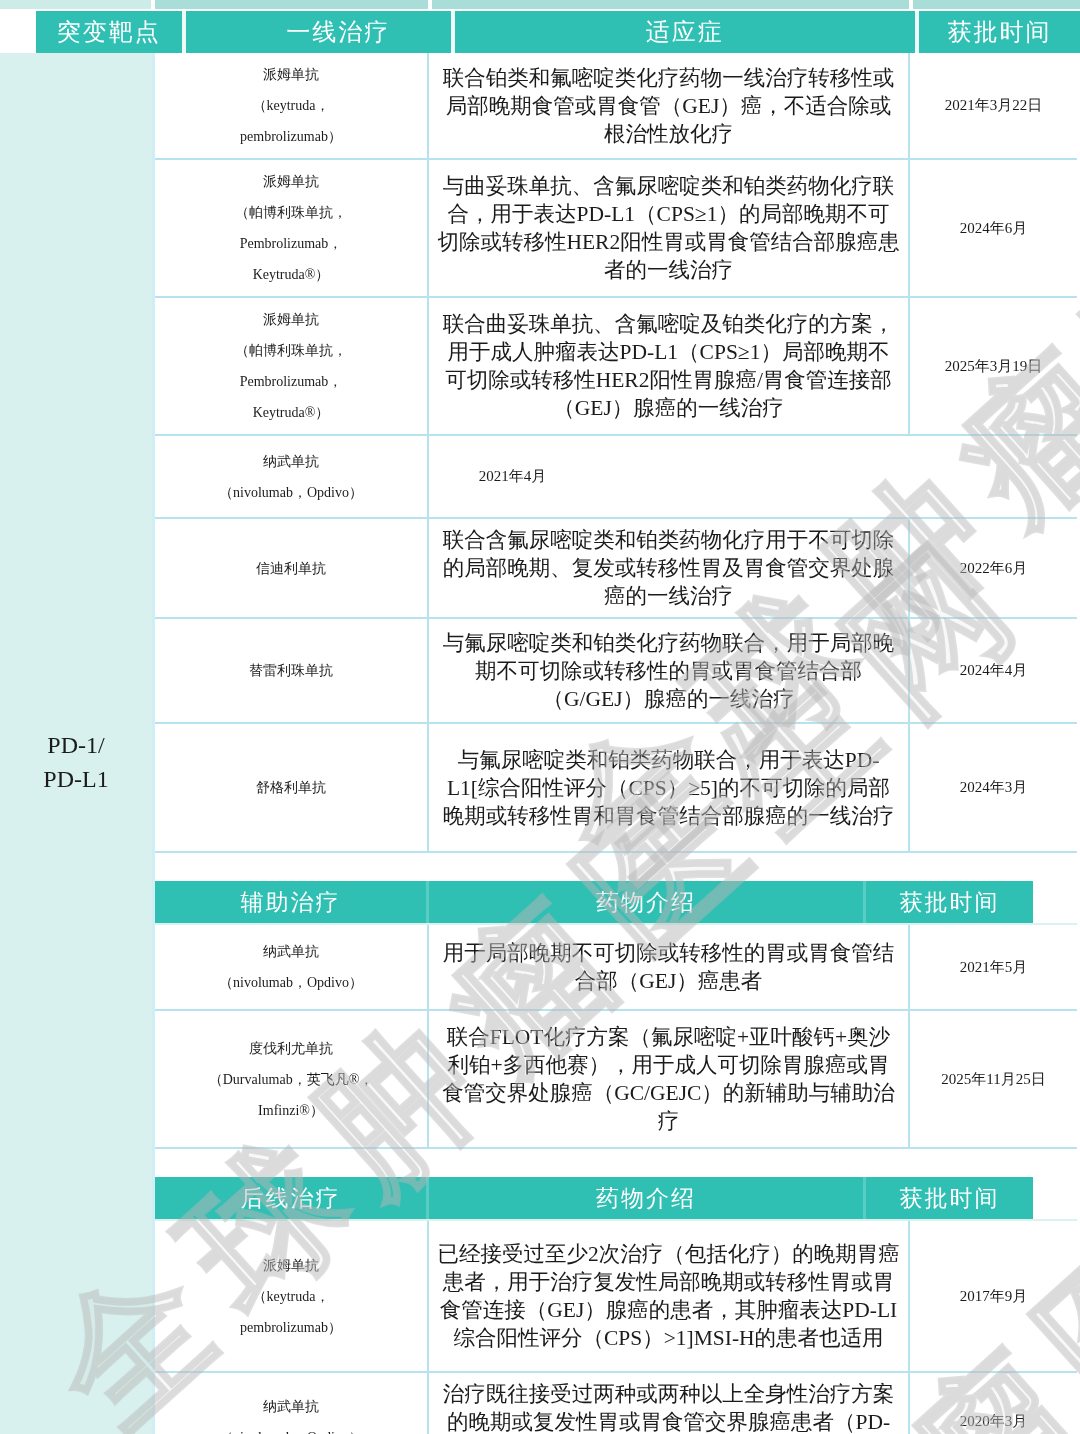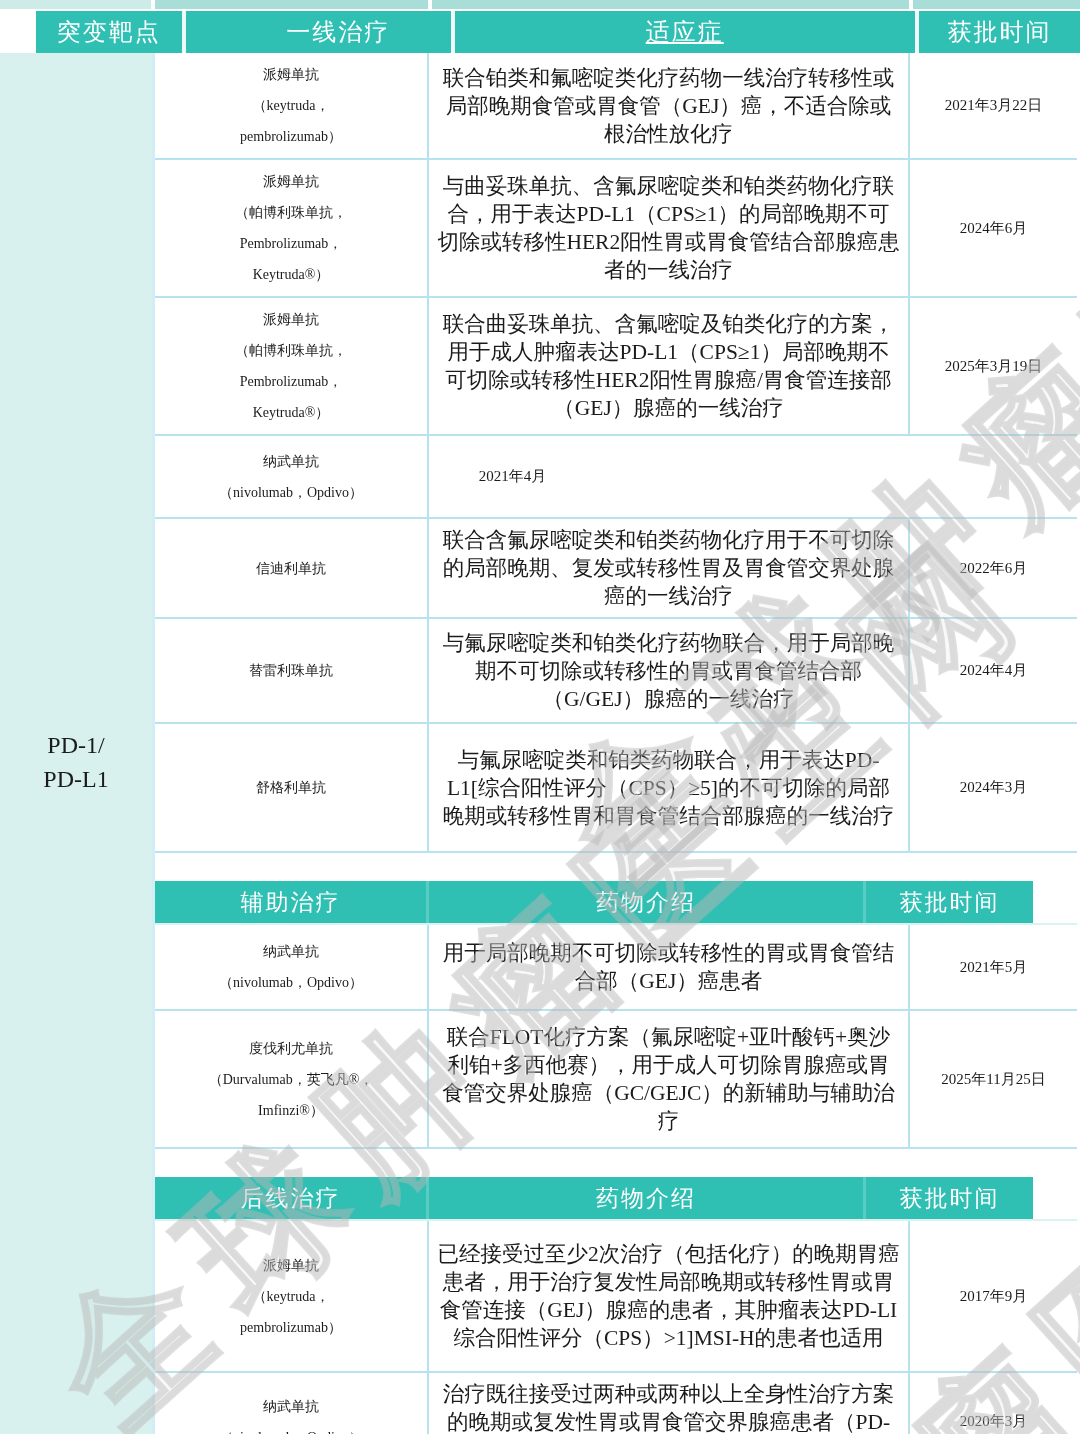--- a/index.html
+++ b/index.html
@@ -25,21 +25,21 @@
   
   .thead { display: flex; height: 42px; }
   .thead > div {
     background: #2fbfb3; color: #ffffff;
     font-family: "Liberation Sans", "DejaVu Sans", sans-serif;
     font-size: 24px; letter-spacing: 2px;
     display: flex; align-items: center; justify-content: center;
     border-right: 4px solid #eefaf8; box-sizing: border-box;
   }
   .thead > div:last-child { border-right: none; }
-  .h1 { width: 155px; margin-left: 36px; } .h2 { width: 277px; padding-left: 40px; } .h3 { width: 481px; text-decoration: underline; } .h4 { width: 167px; }
+  .h1 { width: 155px; margin-left: 36px; } .h2 { width: 277px; padding-left: 40px; } .h3 { width: 481px; } .h4 { width: 167px; }
 
   .bodywrap { display: flex; }
   .leftcell {
     width: 155px; background: #d8f1ee;
     border-right: 3px solid #cfeef5; border-bottom: 2px solid #bfe7f0;
     box-sizing: border-box;
     display: flex; align-items: center; justify-content: center;
     text-align: center; font-size: 24px; line-height: 34px;
     white-space: pre-line;
   }

